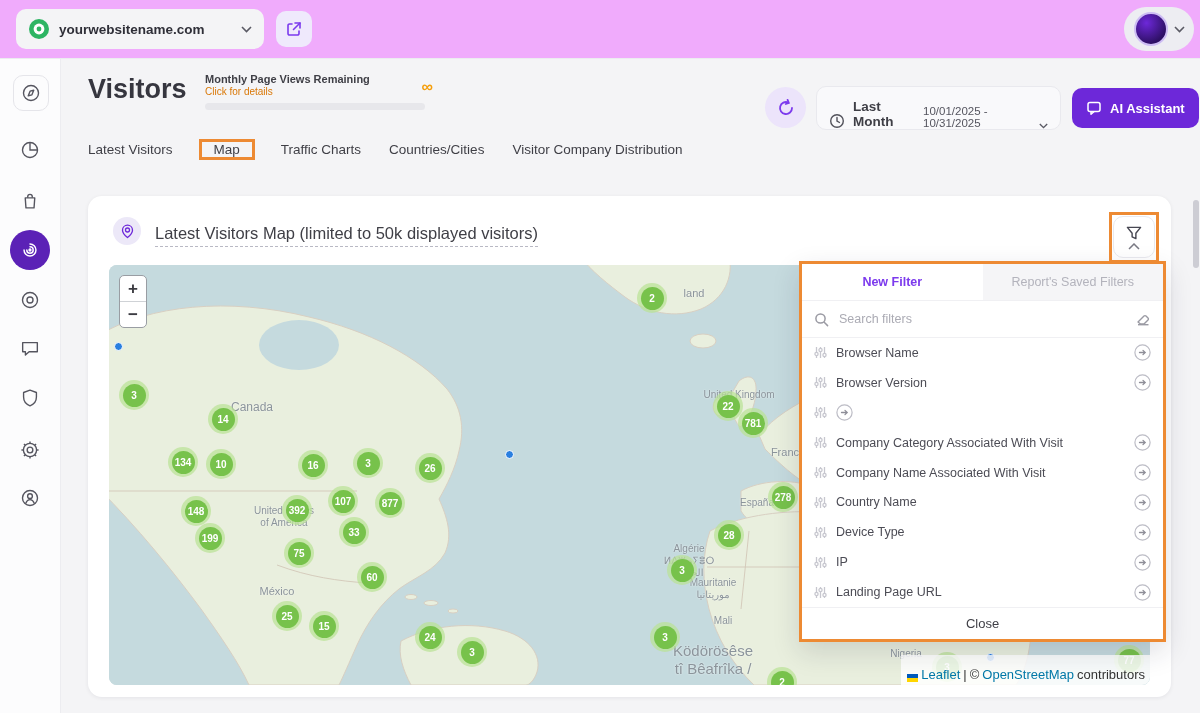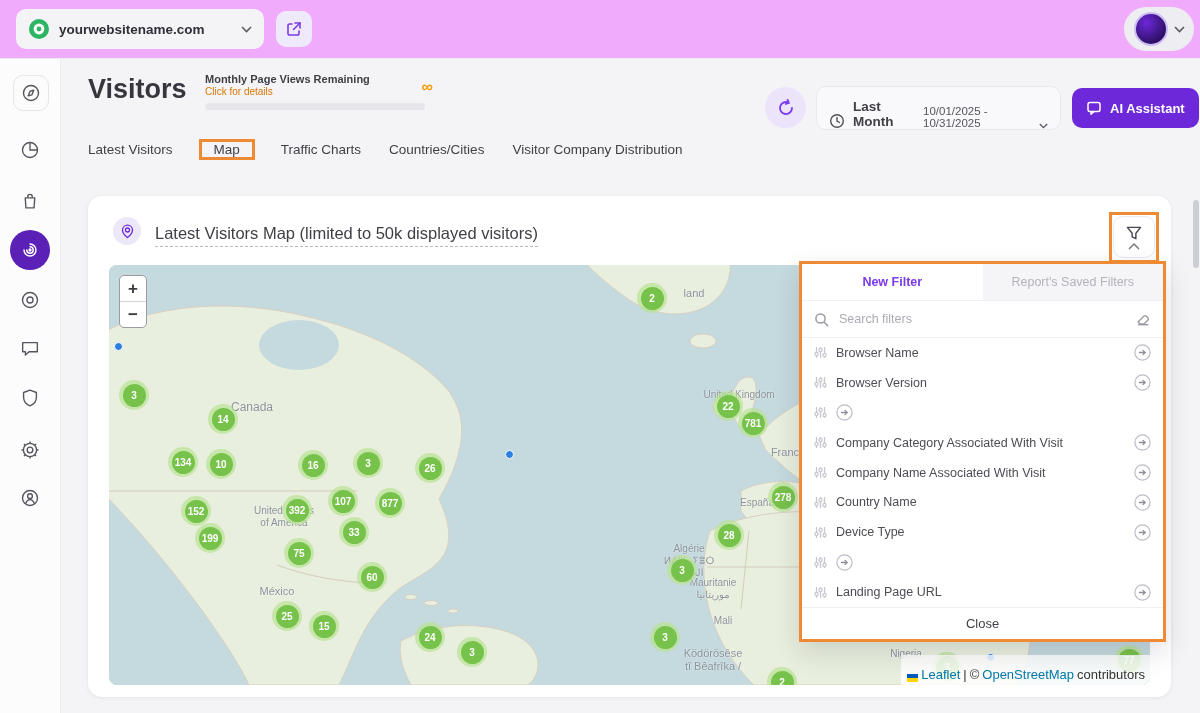--- a/index.html
+++ b/index.html
@@ -356,21 +356,21 @@
           <div class="marker" style="left: 321px; top: 203px;">
             <div class="marker-core">26</div>
           </div>
           <div class="marker" style="left: 674px; top: 232px;">
             <div class="marker-core">278</div>
           </div>
           <div class="marker" style="left: 708px; top: 230px;">
             <div class="marker-core">60</div>
           </div>
           <div class="marker" style="left: 87px; top: 246px;">
-            <div class="marker-core">152</div>
+            <div class="marker-core">148</div>
           </div>
           <div class="marker" style="left: 188px; top: 245px;">
             <div class="marker-core">392</div>
           </div>
           <div class="marker" style="left: 234px; top: 236px;">
             <div class="marker-core">107</div>
           </div>
           <div class="marker" style="left: 281px; top: 238px;">
             <div class="marker-core">877</div>
           </div>
@@ -423,21 +423,21 @@
           <div class="map-label" style="left: 175px; top: 252px; font-size: 10px;">United States
 of America</div>
           <div class="map-label" style="left: 648px; top: 238px; font-size: 10px;">España</div>
           <div class="map-label" style="left: 580px; top: 296px; font-size: 10px;">Algérie
 ⵍⴷⵣⴰⵢⴻⵔ
 الجزائر</div>
           <div class="map-label" style="left: 168px; top: 327px; font-size: 11px;">México</div>
           <div class="map-label" style="left: 604px; top: 324px; font-size: 10px;">Mauritanie
 موريتانيا</div>
           <div class="map-label" style="left: 614px; top: 356px; font-size: 10px;">Mali</div>
-          <div class="map-label" style="left: 604px; top: 395px; font-size: 11px;">Ködörösêse
+          <div class="map-label" style="left: 604px; top: 395px; font-size: 15px;">Ködörösêse
 tî Bêafrîka /</div>
           <div class="map-label" style="left: 797px; top: 389px; font-size: 10px;">Nigeria</div>
           <div class="map-dot" style="left: 399px; top: 188px;"></div>
           <div class="map-dot" style="left: 8px; top: 80px;"></div>
           <div class="map-dot" style="left: 880px; top: 391px;"></div>
         </div>
 
       <div class="zoom">
         <div class="zoom-btn">+</div>
         <div class="zoom-btn">−</div>
@@ -614,20 +614,21 @@
           <span class="f-ico">
             <svg width="13" height="13" viewBox="0 0 13 13" stroke="#c7c7cf" stroke-width="1.3" fill="#fff">
               <line x1="2.5" y1="1" x2="2.5" y2="12"></line>
               <line x1="6.5" y1="1" x2="6.5" y2="12"></line>
               <line x1="10.5" y1="1" x2="10.5" y2="12"></line>
               <circle cx="2.5" cy="8" r="1.6"></circle>
               <circle cx="6.5" cy="4" r="1.6"></circle>
               <circle cx="10.5" cy="9" r="1.6"></circle>
             </svg>
           </span>
+          <span class="f-label">IP</span>
           <span class="f-arrow">
             <svg width="17" height="17" viewBox="0 0 17 17" fill="none">
               <circle cx="8.5" cy="8.5" r="7.6" stroke="#bcbcc5" stroke-width="1.2"></circle>
               <path d="M5.5,8.5 H11 M9,6.4 L11.2,8.5 L9,10.6" stroke="#8e8e98" stroke-width="1.3" fill="none" stroke-linecap="round"></path>
             </svg>
           </span>
         </div>
         <div class="f-row">
           <span class="f-ico">
             <svg width="13" height="13" viewBox="0 0 13 13" stroke="#c7c7cf" stroke-width="1.3" fill="#fff">

